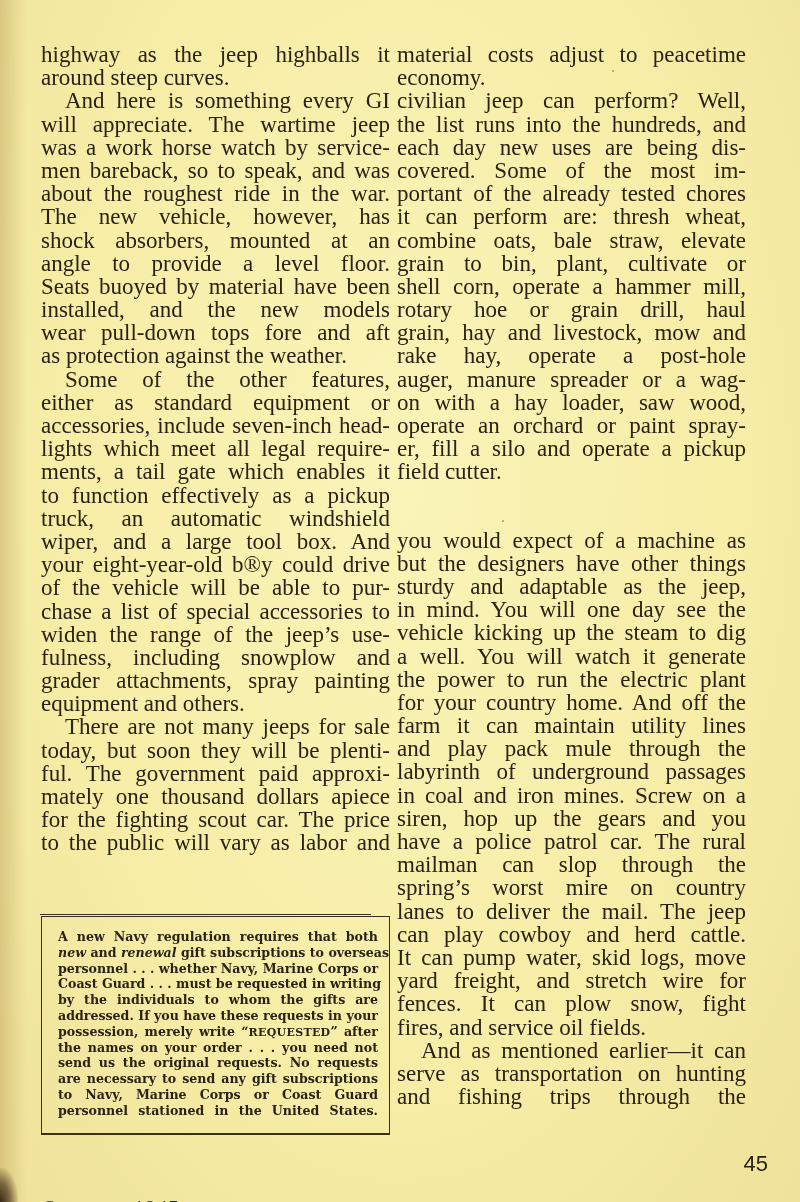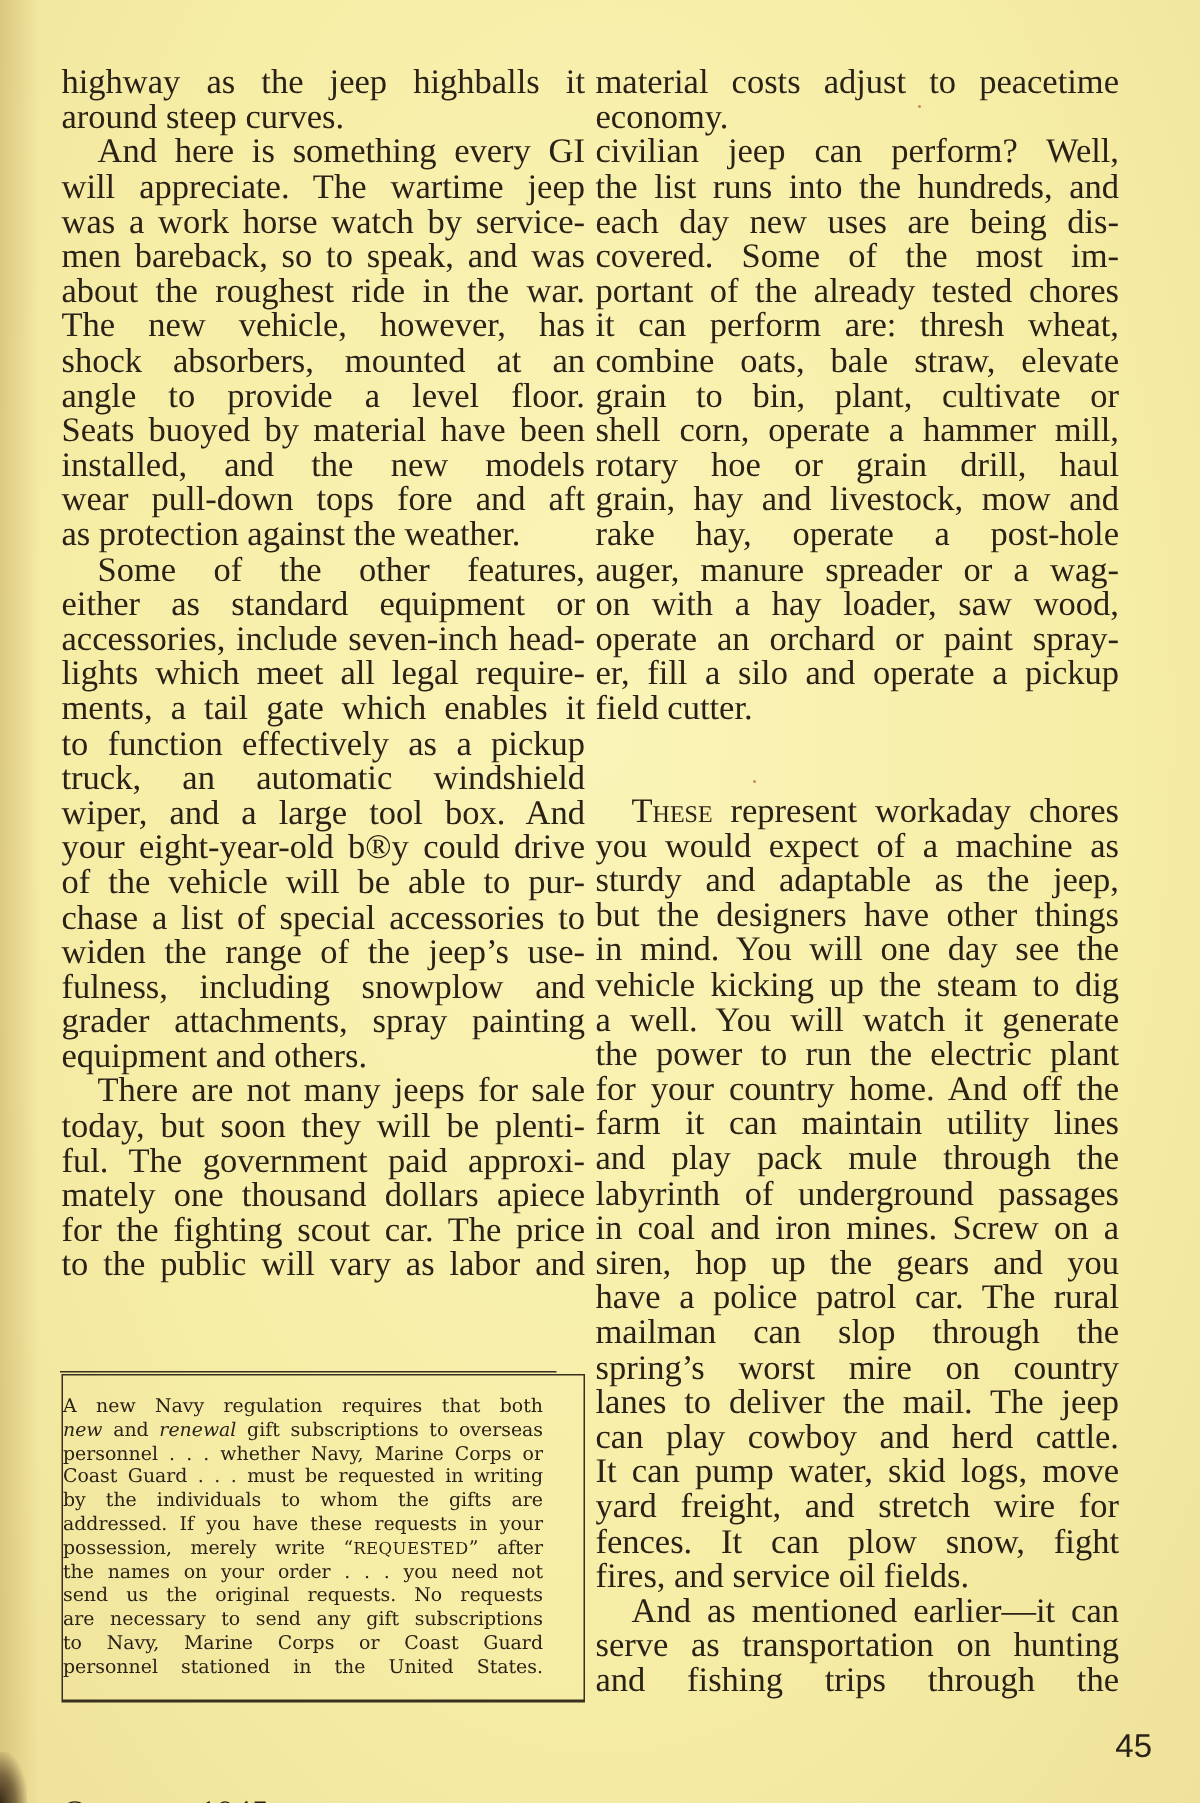--- a/index.html
+++ b/index.html
@@ -39,23 +39,23 @@
   .notice-box {
     position: absolute; left: 41px; top: 916px; width: 347px; height: 216px;
     border: 1.5px solid #3a3020;
     border-bottom-width: 2px;
   }
   .notice-box::before {
     content: ""; position: absolute; left: -2px; right: 18px; top: -3px;
     border-top: 1px solid #3a3020;
   }
   .notice-text {
-    position: absolute; left: 0; top: 12px; width: 320px;
+    position: absolute; left: 16px; top: 12px; width: 320px;
     font-family: "DejaVu Serif", serif;
-    font-weight: normal;
+    font-weight: bold;
     font-size: 12.6px; line-height: 15.8px;
     color: #2a2216;
   }
   .notice-text .line { height: 15.8px; }
   .notice-text i { font-style: italic; }
   .notice-text .sc { font-size: 11px; letter-spacing: 0.3px; text-transform: uppercase; }
   .footer-left {
     position: absolute; left: 42px; top: 1151px;
     font-size: 22px; font-variant: small-caps; letter-spacing: 0.6px; margin-top: 44px;
   }
@@ -129,25 +129,24 @@
       <span class="line">rotary hoe or grain drill, haul</span>
       <span class="line">grain, hay and livestock, mow and</span>
       <span class="line">rake hay, operate a post-hole</span>
       <span class="line">auger, manure spreader or a wag-</span>
       <span class="line">on with a hay loader, saw wood,</span>
       <span class="line">operate an orchard or paint spray-</span>
       <span class="line">er, fill a silo and operate a pickup</span>
       <span class="line last">field cutter.</span>
     </div>
   <div class="gap"></div>
-  <span class="line indent"><span class="sc">These</span><span> represent workaday chores</span></span>
   <div id="right-block2">
       <span class="line">you would expect of a machine as</span>
+      <span class="line">but the designers have other things</span>
       <span class="line">sturdy and adaptable as the jeep,</span>
-      <span class="line">but the designers have other things</span>
       <span class="line">in mind. You will one day see the</span>
       <span class="line">vehicle kicking up the steam to dig</span>
       <span class="line">a well. You will watch it generate</span>
       <span class="line">the power to run the electric plant</span>
       <span class="line">for your country home. And off the</span>
       <span class="line">farm it can maintain utility lines</span>
       <span class="line">and play pack mule through the</span>
       <span class="line">labyrinth of underground passages</span>
       <span class="line">in coal and iron mines. Screw on a</span>
       <span class="line">siren, hop up the gears and you</span>

